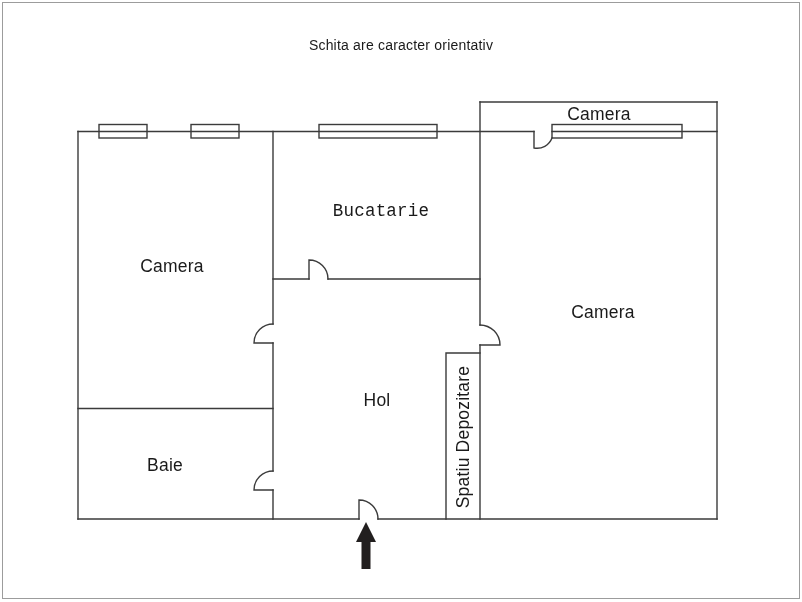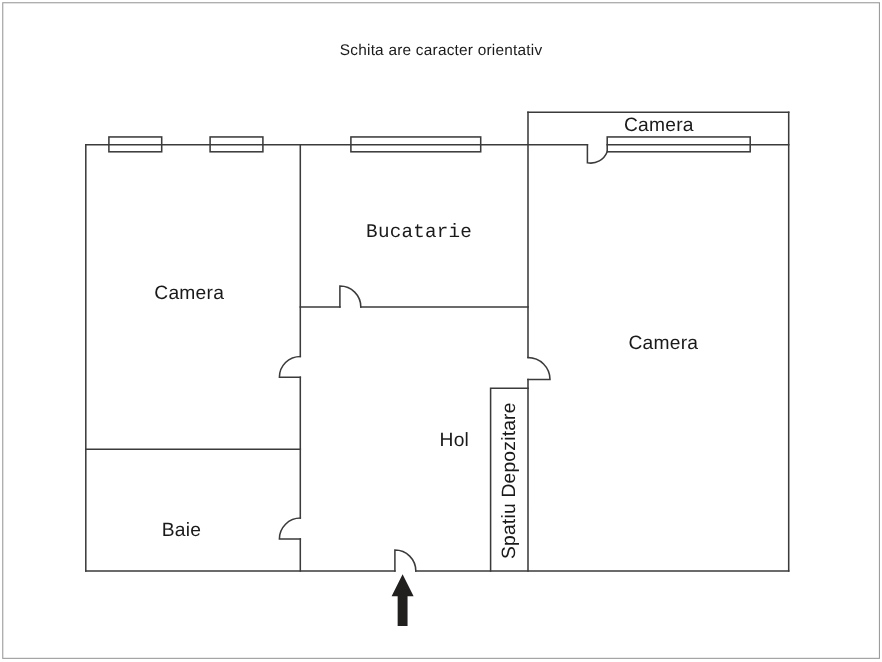--- a/index.html
+++ b/index.html
@@ -79,17 +79,17 @@
 <div class="label title" style="left:401px; top:45px;">Schita are caracter orientativ</div>
 
 <div class="label" style="left:172px; top:266px;">Camera</div>
 
 <div class="label" style="left:381px; top:211px;font-family:Liberation Mono, monospace;">Bucatarie</div>
 
 <div class="label" style="left:599px; top:114px;">Camera</div>
 
 <div class="label" style="left:603px; top:312px;">Camera</div>
 
-<div class="label" style="left:377px; top:400px;margin-left:36px;">Hol</div>
+<div class="label" style="left:377px; top:400px;">Hol</div>
 
-<div class="label" style="left:165px; top:482px;text-align:center;">Baie</div>
+<div class="label" style="left:165px; top:465px;text-align:center;">Baie</div>
 
 <div class="label vertical" style="left:463px; top:437px;">Spatiu Depozitare</div>
 
 </body></html>

